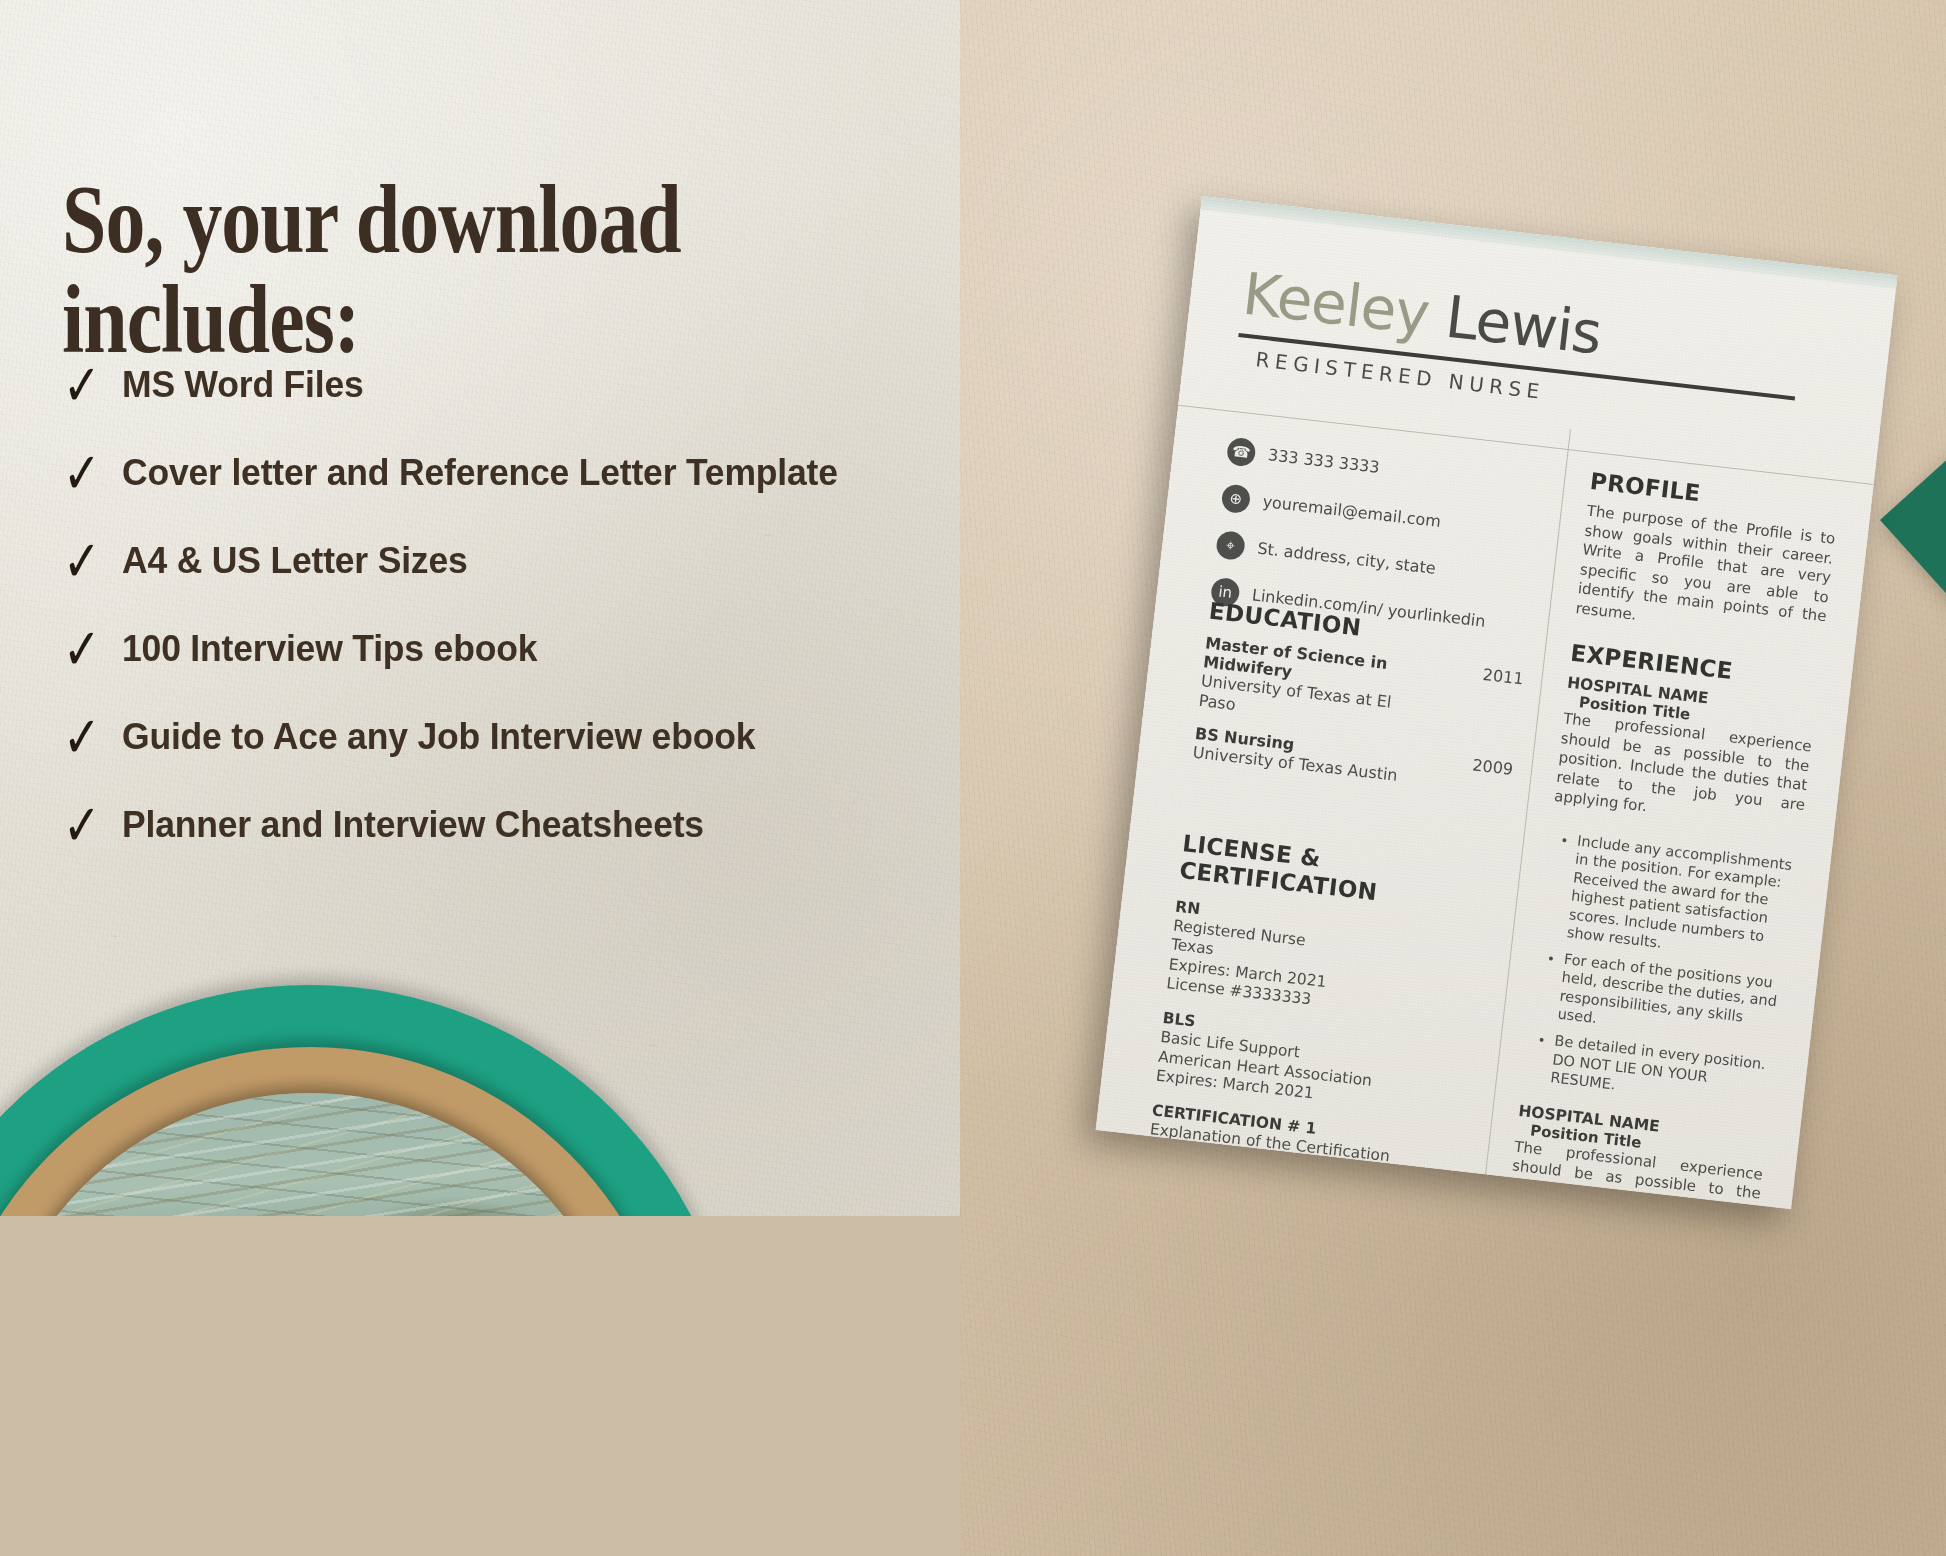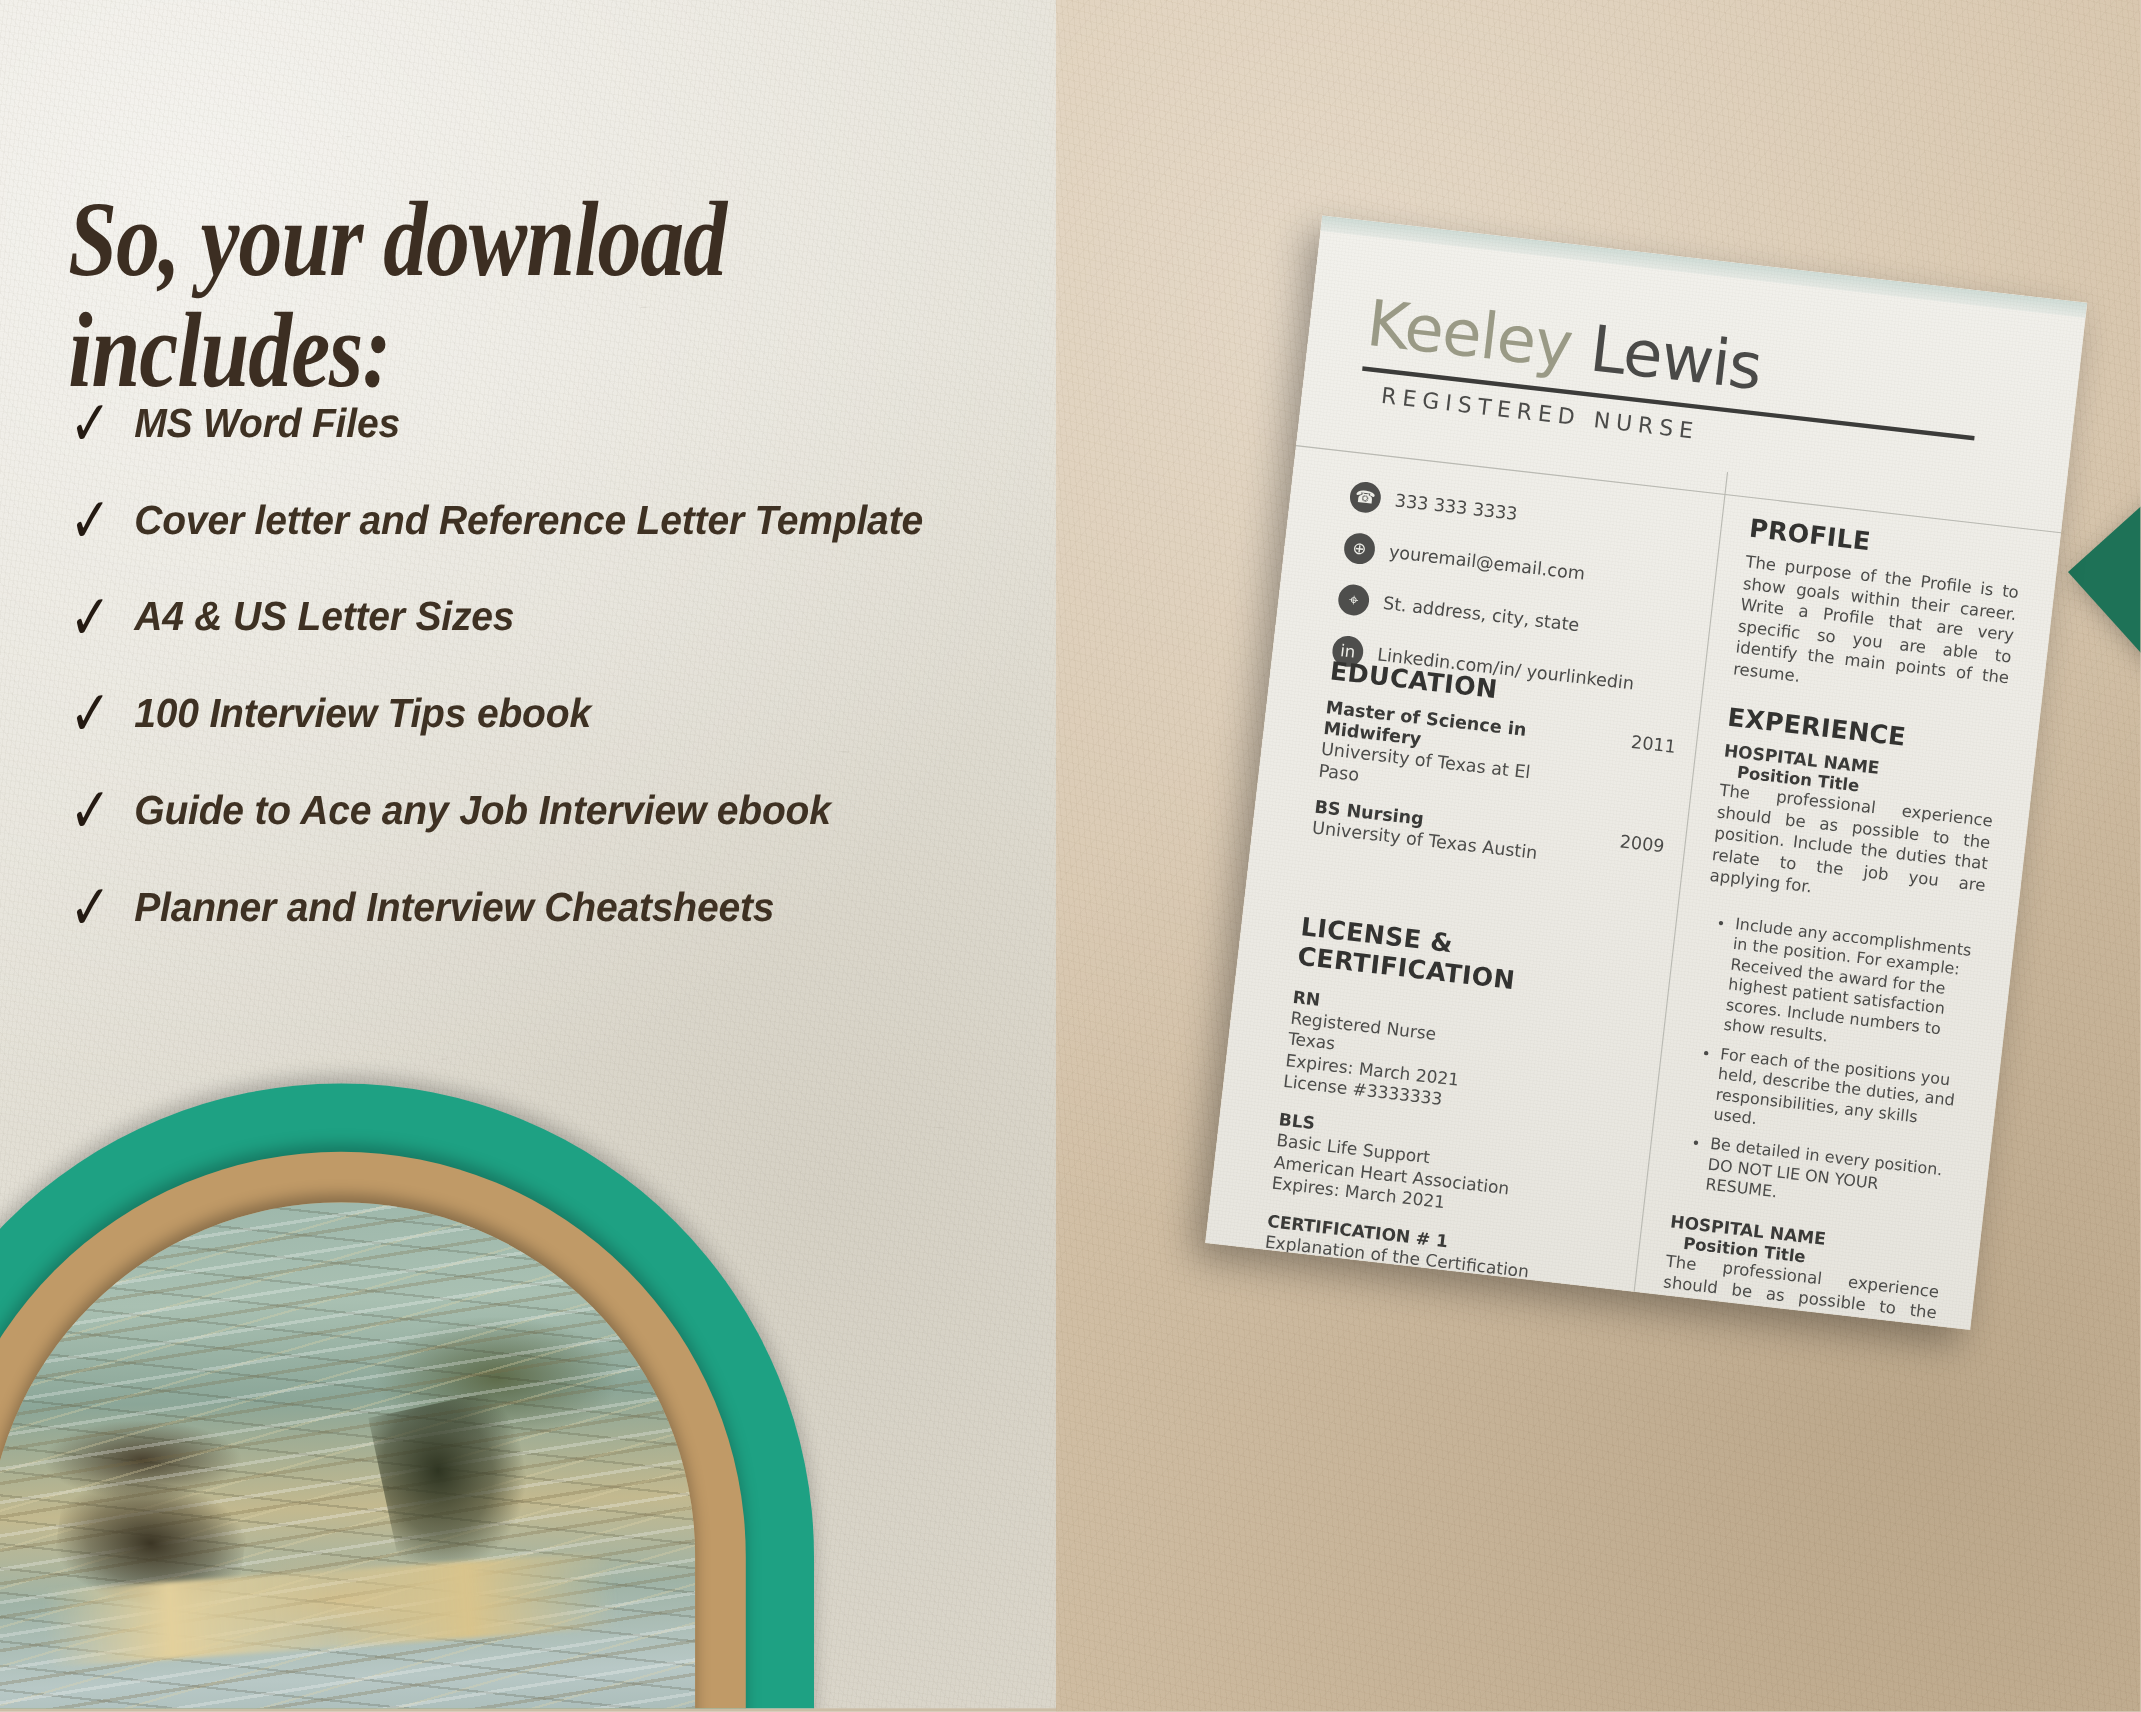--- a/index.html
+++ b/index.html
@@ -3,27 +3,26 @@
 <meta charset="utf-8">
 <style>
   * { margin:0; padding:0; box-sizing:border-box; }
   html,body { width:1946px; height:1556px; overflow:hidden; }
   body { font-family:"Liberation Sans", sans-serif; background:#cbbda6; }
 
   .canvas { position:relative; width:1946px; height:1556px; overflow:hidden; }
 
   
   .left-panel{
-    position:absolute; left:0; top:0; width:960px; height:1553px;
+    position:absolute; left:0; top:0; width:960px; height:1216px;
     background:
       radial-gradient(circle at 18% 12%, rgba(255,255,255,.55), rgba(255,255,255,0) 55%),
       radial-gradient(circle at 78% 70%, rgba(160,150,130,.18), rgba(0,0,0,0) 60%),
       linear-gradient(160deg,#e9e6dd 0%,#e4e1d7 45%,#dedacf 100%);
     overflow:hidden;
-    font-style:italic;
   }
   .paper-fibers{
     position:absolute; inset:0; opacity:.5; mix-blend-mode:multiply;
     background-image:
       repeating-linear-gradient(97deg, rgba(140,130,112,.10) 0 1px, rgba(0,0,0,0) 1px 4px),
       repeating-linear-gradient(9deg, rgba(150,142,125,.08) 0 1px, rgba(0,0,0,0) 1px 6px),
       repeating-linear-gradient(52deg, rgba(120,112,96,.05) 0 1px, rgba(0,0,0,0) 1px 9px);
   }
   .paper-specks{
     position:absolute; inset:0; opacity:.35;

